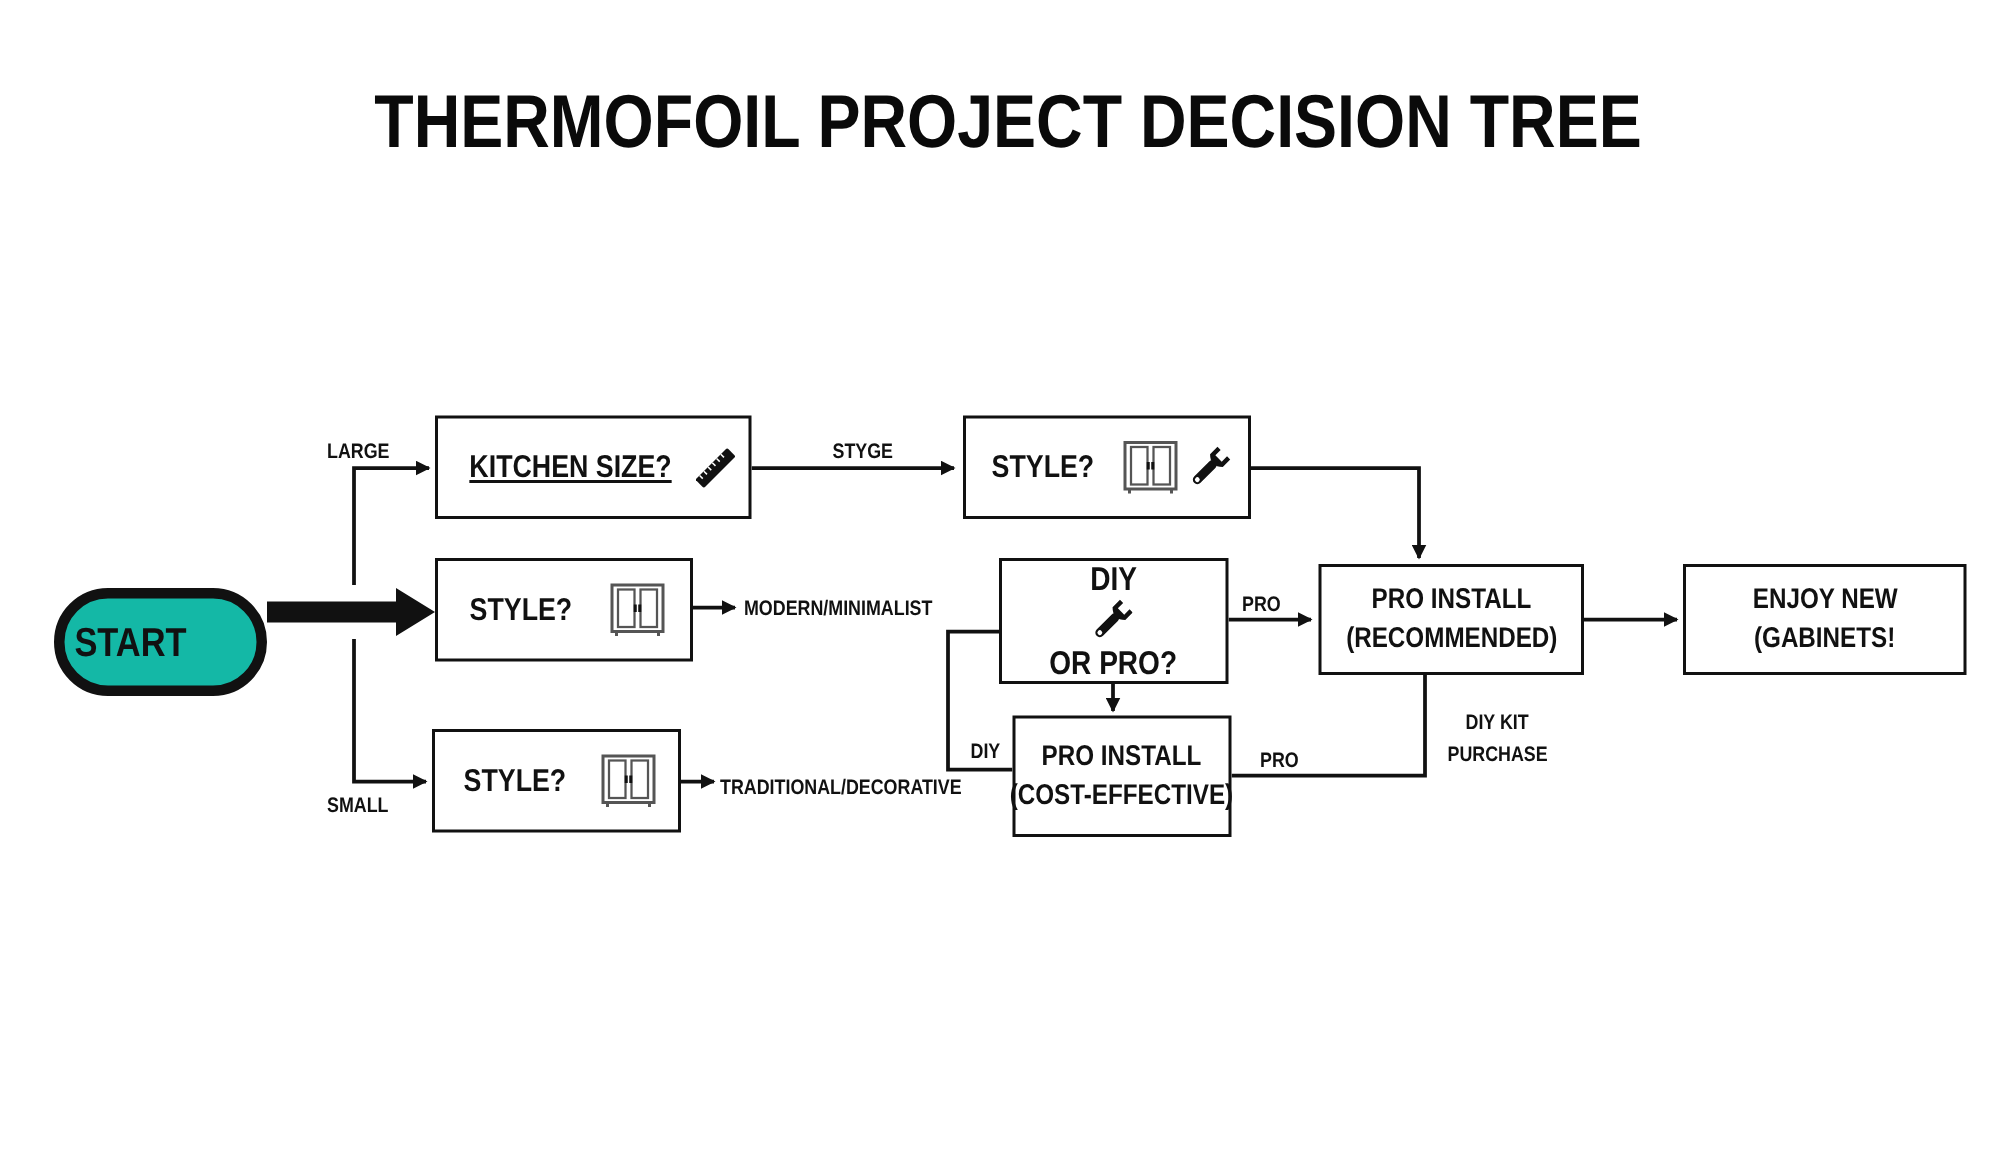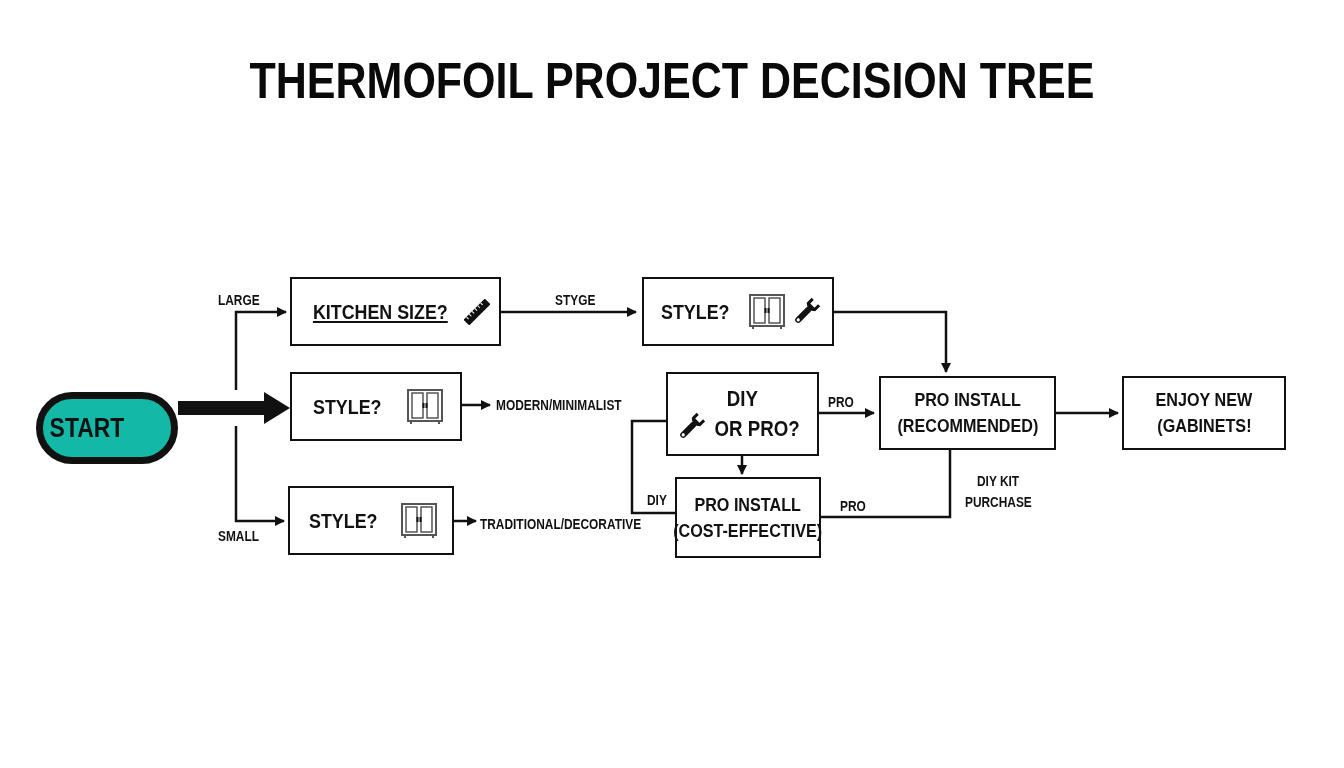--- a/index.html
+++ b/index.html
@@ -121,21 +121,21 @@
     <g transform="rotate(45 15 16)">
       <rect x="12" y="10" width="6" height="20" rx="3" fill="#111"></rect>
       <circle cx="15" cy="27" r="1.6" fill="#fff"></circle>
       <path d="M9,2 L9,9 Q15,15 21,9 L21,2 L18,2 L18,7 L12,7 L12,2 z" fill="#111"></path>
     </g>
   </svg>
 </div>
 
 <div class="box" style="left:666px;top:372px;width:153px;height:84px;flex-direction:column;">
   <span class="txt" style="font-size:22px">DIY</span>
-  <div style="display:flex;align-items:flex-end;">
+  <div style="display:flex;align-items:center;flex-direction:column;">
     <svg class="icon" width="28" height="30" style="margin-right:2px">
       <g transform="rotate(45 14 15)">
         <rect x="11" y="9" width="6" height="20" rx="3" fill="#111"></rect>
         <circle cx="14" cy="26" r="1.6" fill="#fff"></circle>
         <path d="M8,1 L8,8 Q14,14 20,8 L20,1 L17,1 L17,6 L11,6 L11,1 z" fill="#111"></path>
       </g>
     </svg>
     <span class="txt" style="font-size:22px">OR PRO?</span>
   </div>
 </div>
@@ -143,21 +143,21 @@
 <div class="box" style="left:675px;top:477px;width:146px;height:81px;flex-direction:column;">
   <span class="txt" style="font-size:19px">PRO INSTALL</span>
   <span class="txt" style="font-size:19px">(COST-EFFECTIVE)</span>
 </div>
 
 <div class="box" style="left:879px;top:376px;width:177px;height:74px;flex-direction:column;">
   <span class="txt" style="font-size:19px">PRO INSTALL</span>
   <span class="txt" style="font-size:19px">(RECOMMENDED)</span>
 </div>
 
-<div class="box" style="left:1122px;top:376px;width:164px;height:74px;flex-direction:column;">
+<div class="box" style="left:1122px;top:376px;width:189px;height:74px;flex-direction:column;">
   <span class="txt" style="font-size:19px">ENJOY NEW</span>
   <span class="txt" style="font-size:19px">(GABINETS!</span>
 </div>
 
 <div class="lbl" style="left:218px;top:292px;">LARGE</div>
 <div class="lbl" style="left:218px;top:528px;">SMALL</div>
 <div class="lbl" style="left:555px;top:292px;">STYGE</div>
 <div class="lbl" style="left:496px;top:397px;">MODERN/MINIMALIST</div>
 <div class="lbl" style="left:480px;top:516px;">TRADITIONAL/DECORATIVE</div>
 <div class="lbl" style="left:828px;top:394px;">PRO</div>

